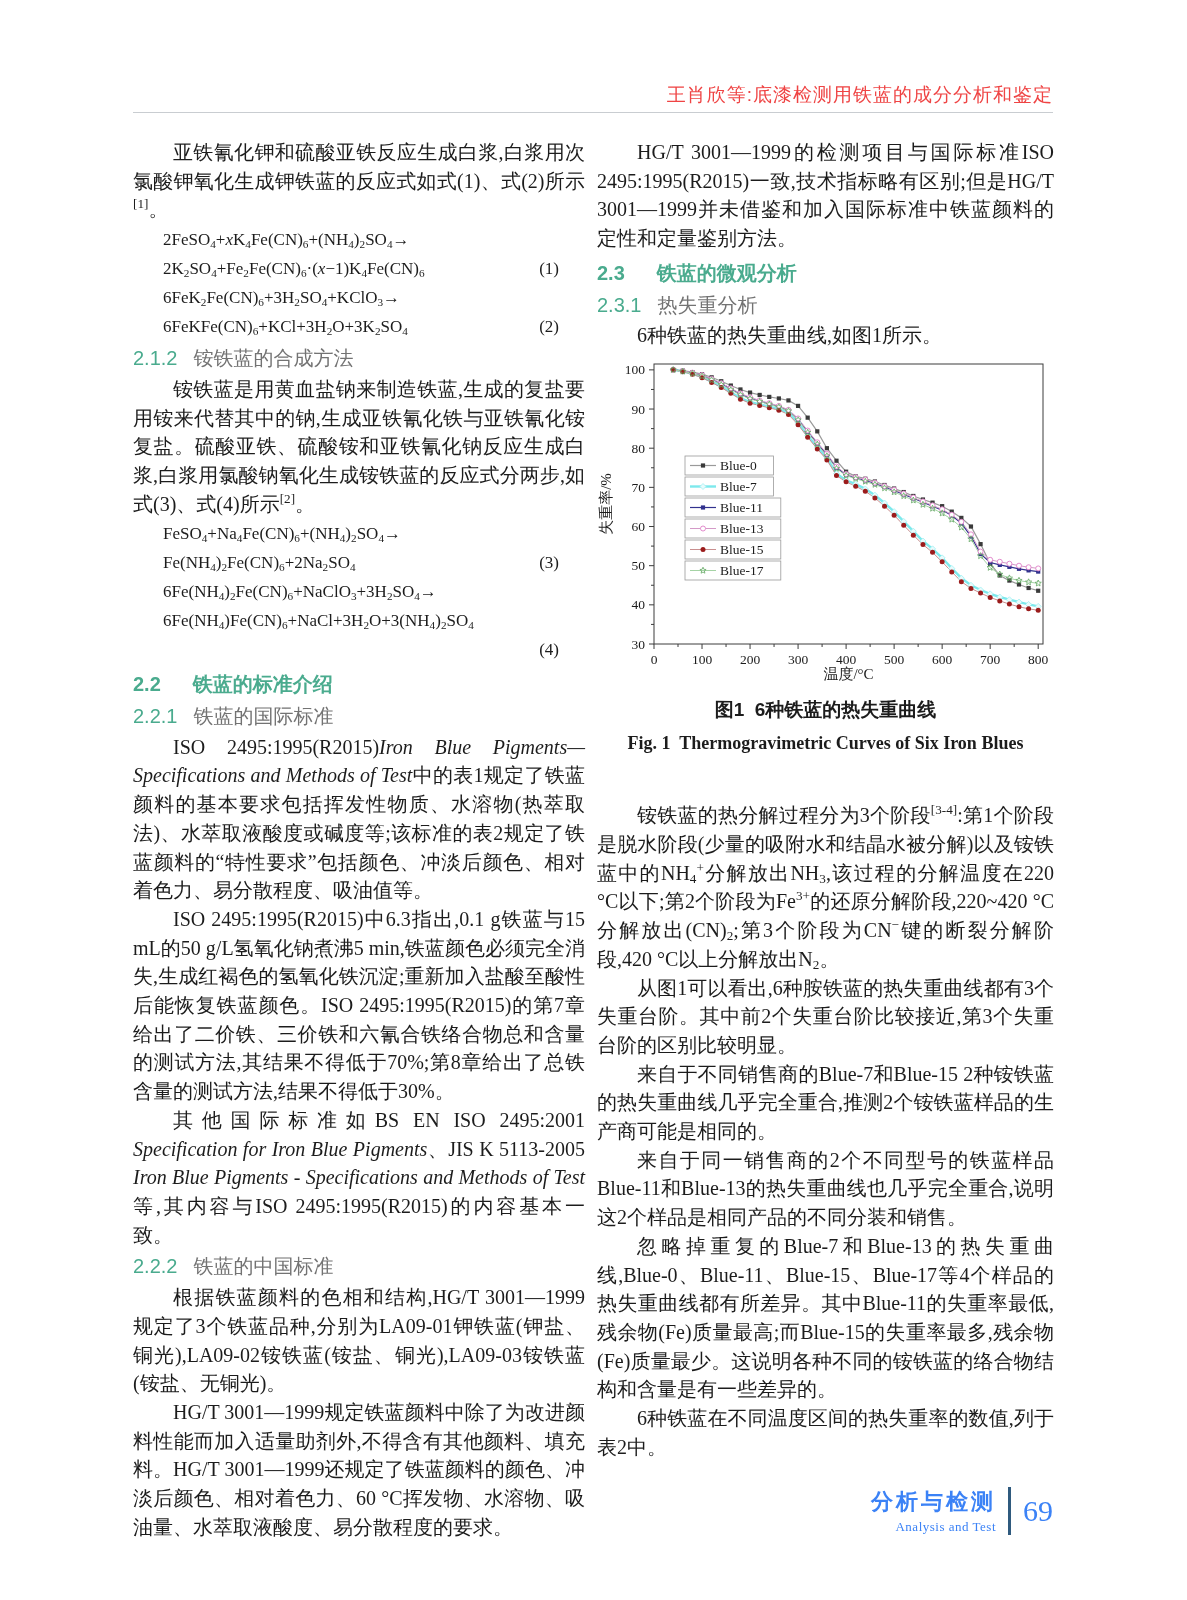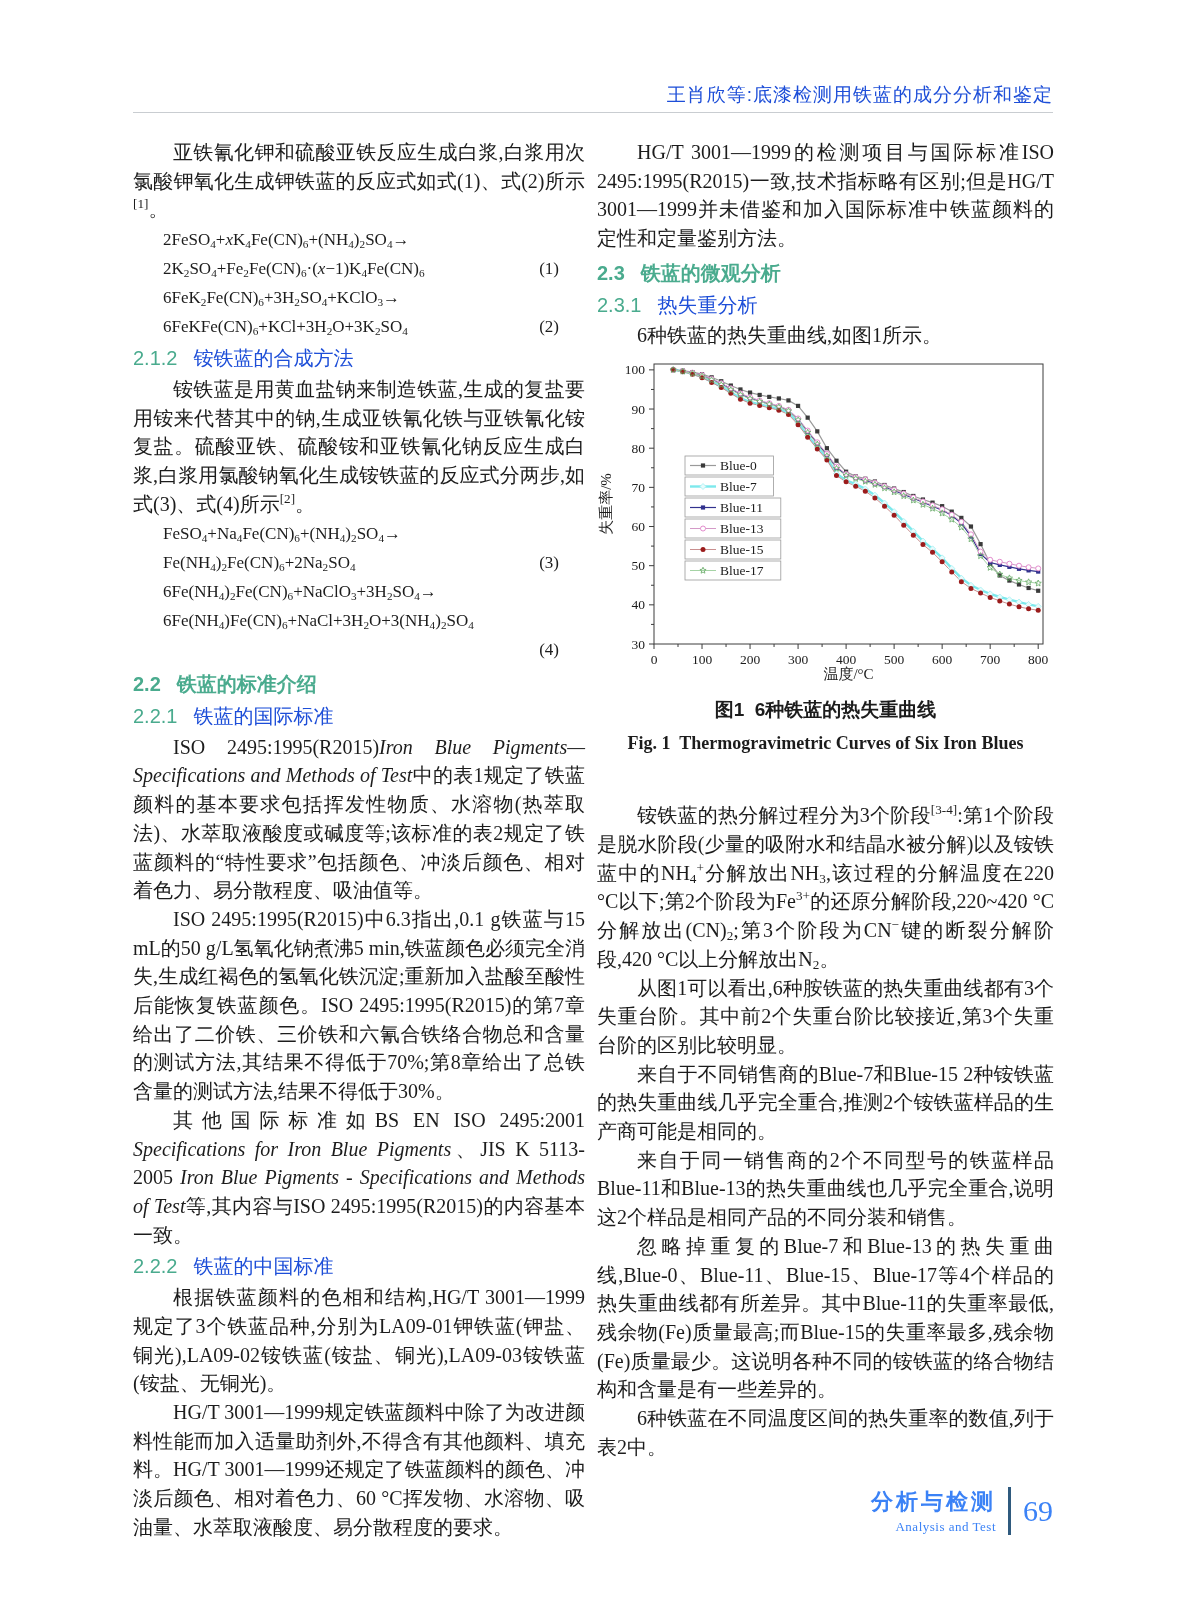--- a/index.html
+++ b/index.html
@@ -3,40 +3,40 @@
 <meta charset="utf-8">
 <style>
   html,body{margin:0;padding:0;}
   body{
     width:1187px;height:1600px;position:relative;background:#ffffff;
     font-family:"Liberation Serif","DejaVu Serif",serif;color:#1c1c1c;
     overflow:hidden;
   }
   .running-head{
     position:absolute;top:82px;left:133px;width:920px;text-align:right;
-    font-size:19px;color:#1d4ed8;letter-spacing:1px;
+    font-size:19px;color:#ef4444;letter-spacing:1px;
     font-family:"Liberation Sans","DejaVu Sans",sans-serif;font-weight:400;
   }
   .head-rule{position:absolute;top:112px;left:133px;width:920px;height:1px;background:#c9cdd1;}
   .col{position:absolute;top:138px;font-size:20px;line-height:28.7px;text-align:justify;}
   .col-left{left:133px;width:452px;}
   .col-right{left:597px;width:457px;}
   .para{margin:0;text-indent:2em;}
   sup{font-size:66%;vertical-align:super;line-height:0;}
   sub{font-size:66%;vertical-align:-0.25em;line-height:0;}
   .eqs{margin:1px 0;}
   .eqline{display:flex;justify-content:space-between;line-height:29px;font-size:17px;}
   .eqline .t{padding-left:30px;white-space:nowrap;}
   .eqline .n{padding-right:26px;}
   .h2{margin:6px 0 3px;font-family:"Liberation Sans","DejaVu Sans",sans-serif;
       font-weight:bold;font-size:20px;color:#4aab8e;text-indent:0;}
-  .h2 .num{margin-right:16px;}
+  .h2 .num{margin-right:32px;}
   .h3{margin:3px 0 2px;font-size:20px;text-indent:0;}
   .h3 .num{font-family:"Liberation Sans","DejaVu Sans",sans-serif;color:#4aab8e;margin-right:16px;}
-  .h3 .title{color:#1d4ed8;margin-top:25px;}
+  .h3 .title{color:#737373;margin-top:25px;}
   .figure{margin:6px 0 44px;}
   .chart{width:457px;height:332px;}
   .cap-zh{text-align:center;font-weight:bold;font-size:19px;margin-top:8px;
           font-family:"Liberation Sans","DejaVu Sans",sans-serif;white-space:pre-wrap;text-indent:0;}
   .cap-en{text-align:center;font-weight:bold;font-size:18px;margin-top:4px;
           font-family:"Liberation Serif","DejaVu Serif",serif;white-space:pre-wrap;text-indent:0;}
   .footer{position:absolute;right:134px;top:1487px;display:flex;align-items:center;color:#3b82f6;}
   .footer .names{text-align:right;margin-right:8px;}
   .f-zh{font-family:"Liberation Sans","DejaVu Sans",sans-serif;font-weight:bold;font-size:22px;letter-spacing:3px;}
   .f-en{font-size:13px;font-family:"Liberation Serif","DejaVu Serif",serif;margin-top:2px;letter-spacing:0.5px;}
@@ -96,21 +96,21 @@
         <span class="t"></span>
         <span class="n">(4)</span>
       </div>
   </div>
 
   <p class="h2"><span class="num">2.2</span><span>铁蓝的标准介绍</span></p>
   <p class="h3"><span class="num">2.2.1</span><span class="title">铁蓝的国际标准</span></p>
 
   <p class="para">ISO 2495:1995(R2015)<i>Iron Blue Pigments—Specifications and Methods of Test</i>中的表1规定了铁蓝颜料的基本要求包括挥发性物质、水溶物(热萃取法)、水萃取液酸度或碱度等;该标准的表2规定了铁蓝颜料的“特性要求”包括颜色、冲淡后颜色、相对着色力、易分散程度、吸油值等。</p>
   <p class="para">ISO 2495:1995(R2015)中6.3指出,0.1 g铁蓝与15 mL的50 g/L氢氧化钠煮沸5 min,铁蓝颜色必须完全消失,生成红褐色的氢氧化铁沉淀;重新加入盐酸至酸性后能恢复铁蓝颜色。ISO 2495:1995(R2015)的第7章给出了二价铁、三价铁和六氰合铁络合物总和含量的测试方法,其结果不得低于70%;第8章给出了总铁含量的测试方法,结果不得低于30%。</p>
-  <p class="para">其他国际标准如BS EN ISO 2495:2001 <i>Specifications for Iron Blue Pigments</i>、JIS K 5113-2005 <i>Iron Blue Pigments - Specifications and Methods of Test</i>等,其内容与ISO 2495:1995(R2015)的内容基本一致。</p>
+  <p class="para">其他国际标准如BS EN ISO 2495:2001 <i>Specification for Iron Blue Pigments</i>、JIS K 5113-2005 <i>Iron Blue Pigments - Specifications and Methods of Test</i>等,其内容与ISO 2495:1995(R2015)的内容基本一致。</p>
 
   <p class="h3"><span class="num">2.2.2</span><span class="title">铁蓝的中国标准</span></p>
 
   <p class="para">根据铁蓝颜料的色相和结构,HG/T 3001—1999规定了3个铁蓝品种,分别为LA09-01钾铁蓝(钾盐、铜光),LA09-02铵铁蓝(铵盐、铜光),LA09-03铵铁蓝(铵盐、无铜光)。</p>
   <p class="para">HG/T 3001—1999规定铁蓝颜料中除了为改进颜料性能而加入适量助剂外,不得含有其他颜料、填充料。HG/T 3001—1999还规定了铁蓝颜料的颜色、冲淡后颜色、相对着色力、60 °C挥发物、水溶物、吸油量、水萃取液酸度、易分散程度的要求。</p>
 </div>
 
 <div class="col col-right">
   <p class="para">HG/T 3001—1999的检测项目与国际标准ISO 2495:1995(R2015)一致,技术指标略有区别;但是HG/T 3001—1999并未借鉴和加入国际标准中铁蓝颜料的定性和定量鉴别方法。</p>
 

